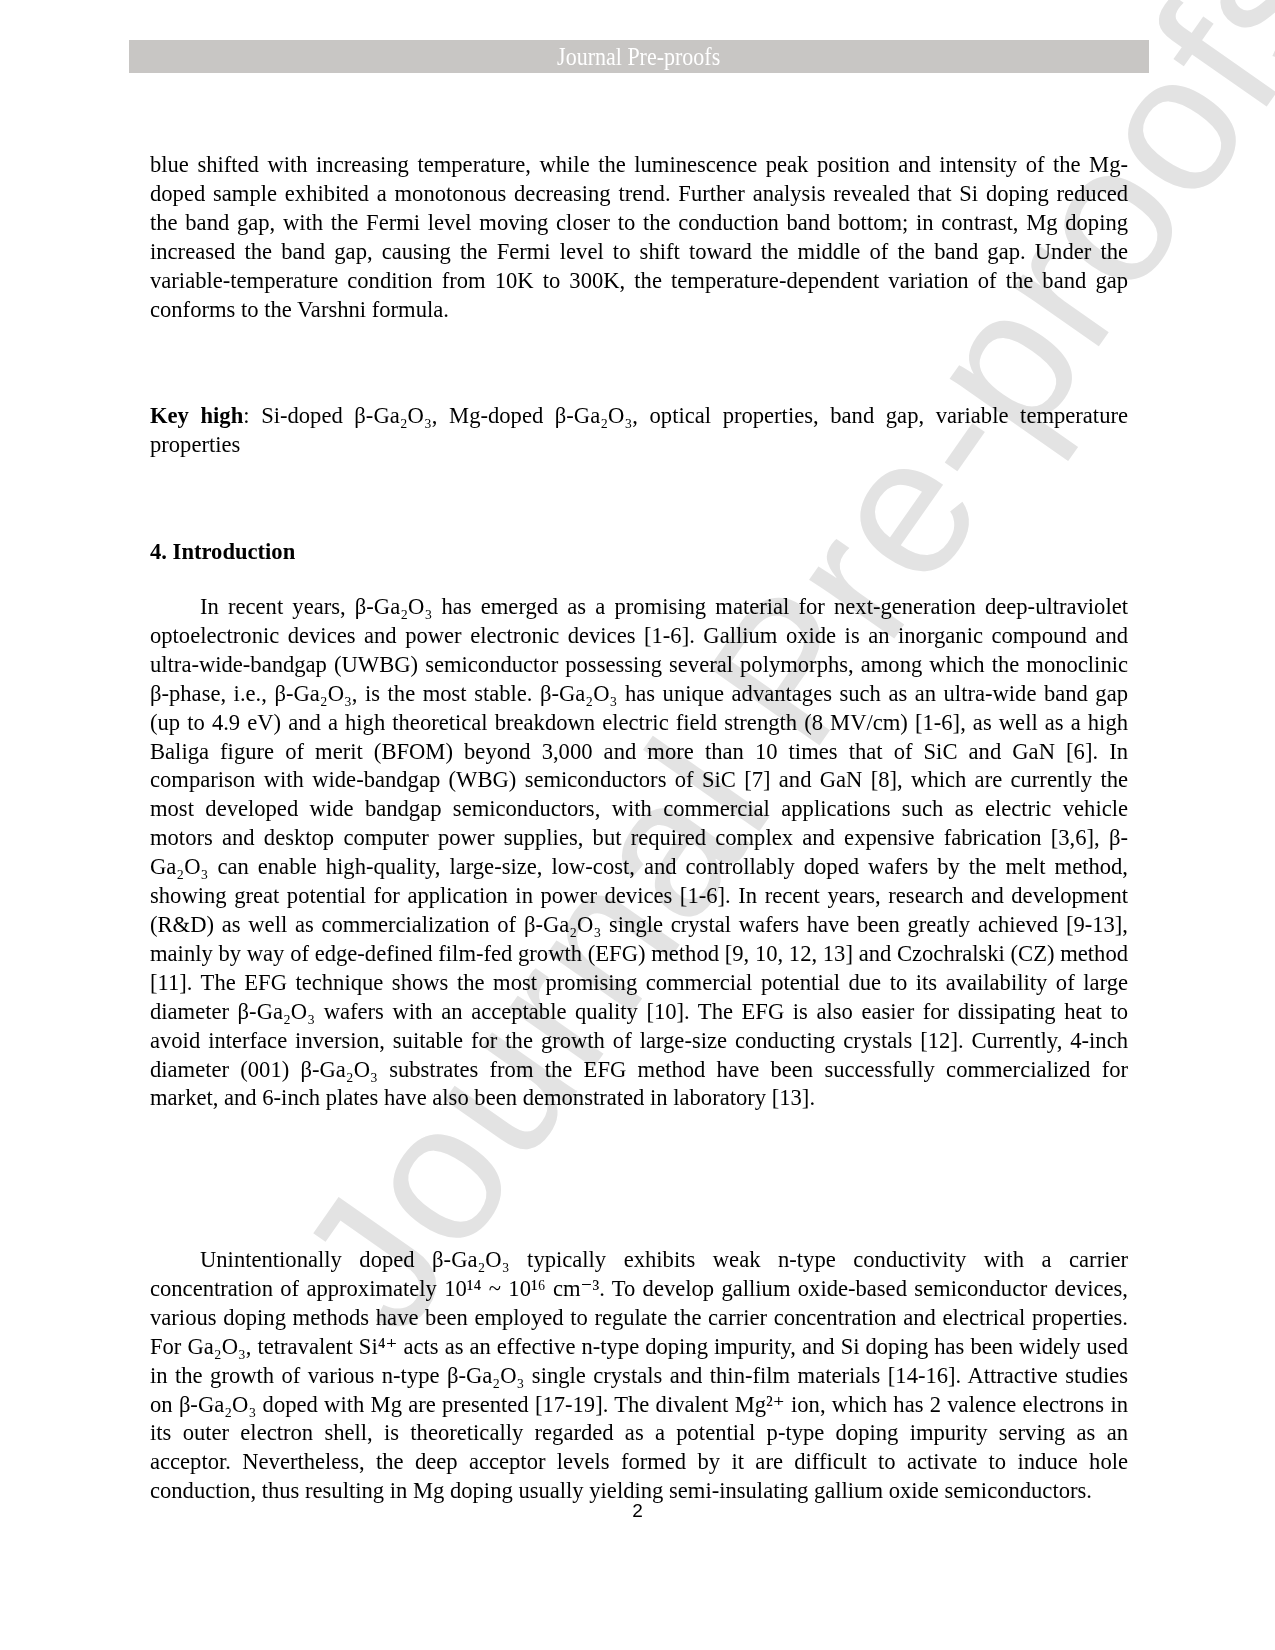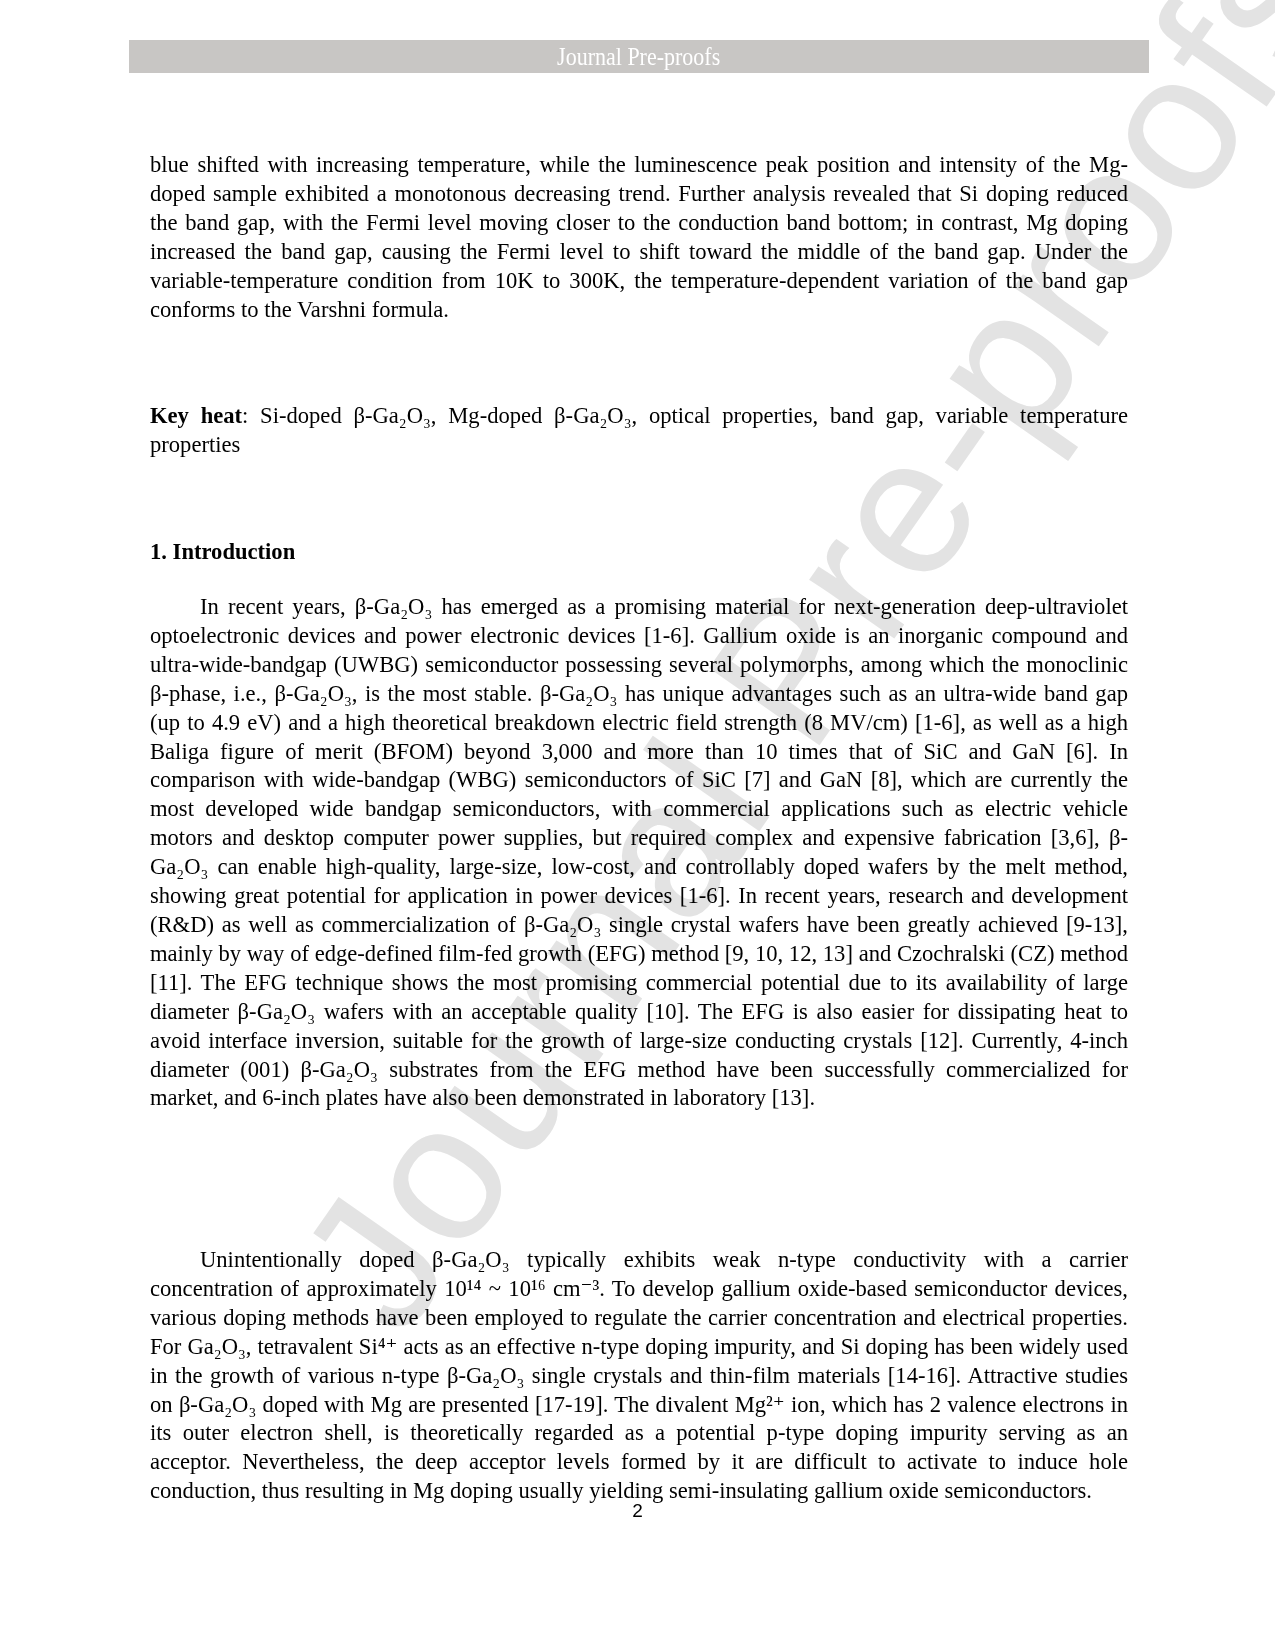--- a/index.html
+++ b/index.html
@@ -39,21 +39,21 @@
 <body>
 
 <div class="header-bar">
   <span>Journal Pre-proofs</span>
 </div>
 
 <div class="watermark">Journal Pre-proofs</div>
 
 <p class="content abstract-tail">blue shifted with increasing temperature, while the luminescence peak position and intensity of the Mg-doped sample exhibited a monotonous decreasing trend. Further analysis revealed that Si doping reduced the band gap, with the Fermi level moving closer to the conduction band bottom; in contrast, Mg doping increased the band gap, causing the Fermi level to shift toward the middle of the band gap. Under the variable-temperature condition from 10K to 300K, the temperature-dependent variation of the band gap conforms to the Varshni formula.</p>
 
-<p class="content keywords"><span class="kw-label">Key heat</span><span>:</span> <span>Si-doped β-Ga₂O₃, Mg-doped β-Ga₂O₃, optical properties, band gap, variable temperature properties</span></p>
+<p class="content keywords"><span class="kw-label">Key high</span><span>:</span> <span>Si-doped β-Ga₂O₃, Mg-doped β-Ga₂O₃, optical properties, band gap, variable temperature properties</span></p>
 
-<div class="section-title">1. Introduction</div>
+<div class="section-title">4. Introduction</div>
 
 <p class="content indent intro-p1">In recent years, β-Ga₂O₃ has emerged as a promising material for next-generation deep-ultraviolet optoelectronic devices and power electronic devices [1-6]. Gallium oxide is an inorganic compound and ultra-wide-bandgap (UWBG) semiconductor possessing several polymorphs, among which the monoclinic β-phase, i.e., β-Ga₂O₃, is the most stable. β-Ga₂O₃ has unique advantages such as an ultra-wide band gap (up to 4.9 eV) and a high theoretical breakdown electric field strength (8 MV/cm) [1-6], as well as a high Baliga figure of merit (BFOM) beyond 3,000 and more than 10 times that of SiC and GaN [6]. In comparison with wide-bandgap (WBG) semiconductors of SiC [7] and GaN [8], which are currently the most developed wide bandgap semiconductors, with commercial applications such as electric vehicle motors and desktop computer power supplies, but required complex and expensive fabrication [3,6], β-Ga₂O₃ can enable high-quality, large-size, low-cost, and controllably doped wafers by the melt method, showing great potential for application in power devices [1-6]. In recent years, research and development (R&amp;D) as well as commercialization of β-Ga₂O₃ single crystal wafers have been greatly achieved [9-13], mainly by way of edge-defined film-fed growth (EFG) method [9, 10, 12, 13] and Czochralski (CZ) method [11]. The EFG technique shows the most promising commercial potential due to its availability of large diameter β-Ga₂O₃ wafers with an acceptable quality [10]. The EFG is also easier for dissipating heat to avoid interface inversion, suitable for the growth of large-size conducting crystals [12]. Currently, 4-inch diameter (001) β-Ga₂O₃ substrates from the EFG method have been successfully commercialized for market, and 6-inch plates have also been demonstrated in laboratory [13].</p>
 
 <p class="content indent intro-p2">Unintentionally doped β-Ga₂O₃ typically exhibits weak n-type conductivity with a carrier concentration of approximately 10¹⁴ ~ 10¹⁶ cm⁻³. To develop gallium oxide-based semiconductor devices, various doping methods have been employed to regulate the carrier concentration and electrical properties. For Ga₂O₃, tetravalent Si⁴⁺ acts as an effective n-type doping impurity, and Si doping has been widely used in the growth of various n-type β-Ga₂O₃ single crystals and thin-film materials [14-16]. Attractive studies on β-Ga₂O₃ doped with Mg are presented [17-19]. The divalent Mg²⁺ ion, which has 2 valence electrons in its outer electron shell, is theoretically regarded as a potential p-type doping impurity serving as an acceptor. Nevertheless, the deep acceptor levels formed by it are difficult to activate to induce hole conduction, thus resulting in Mg doping usually yielding semi-insulating gallium oxide semiconductors.</p>
 
 <div class="page-number">2</div>
 
 </body></html>

